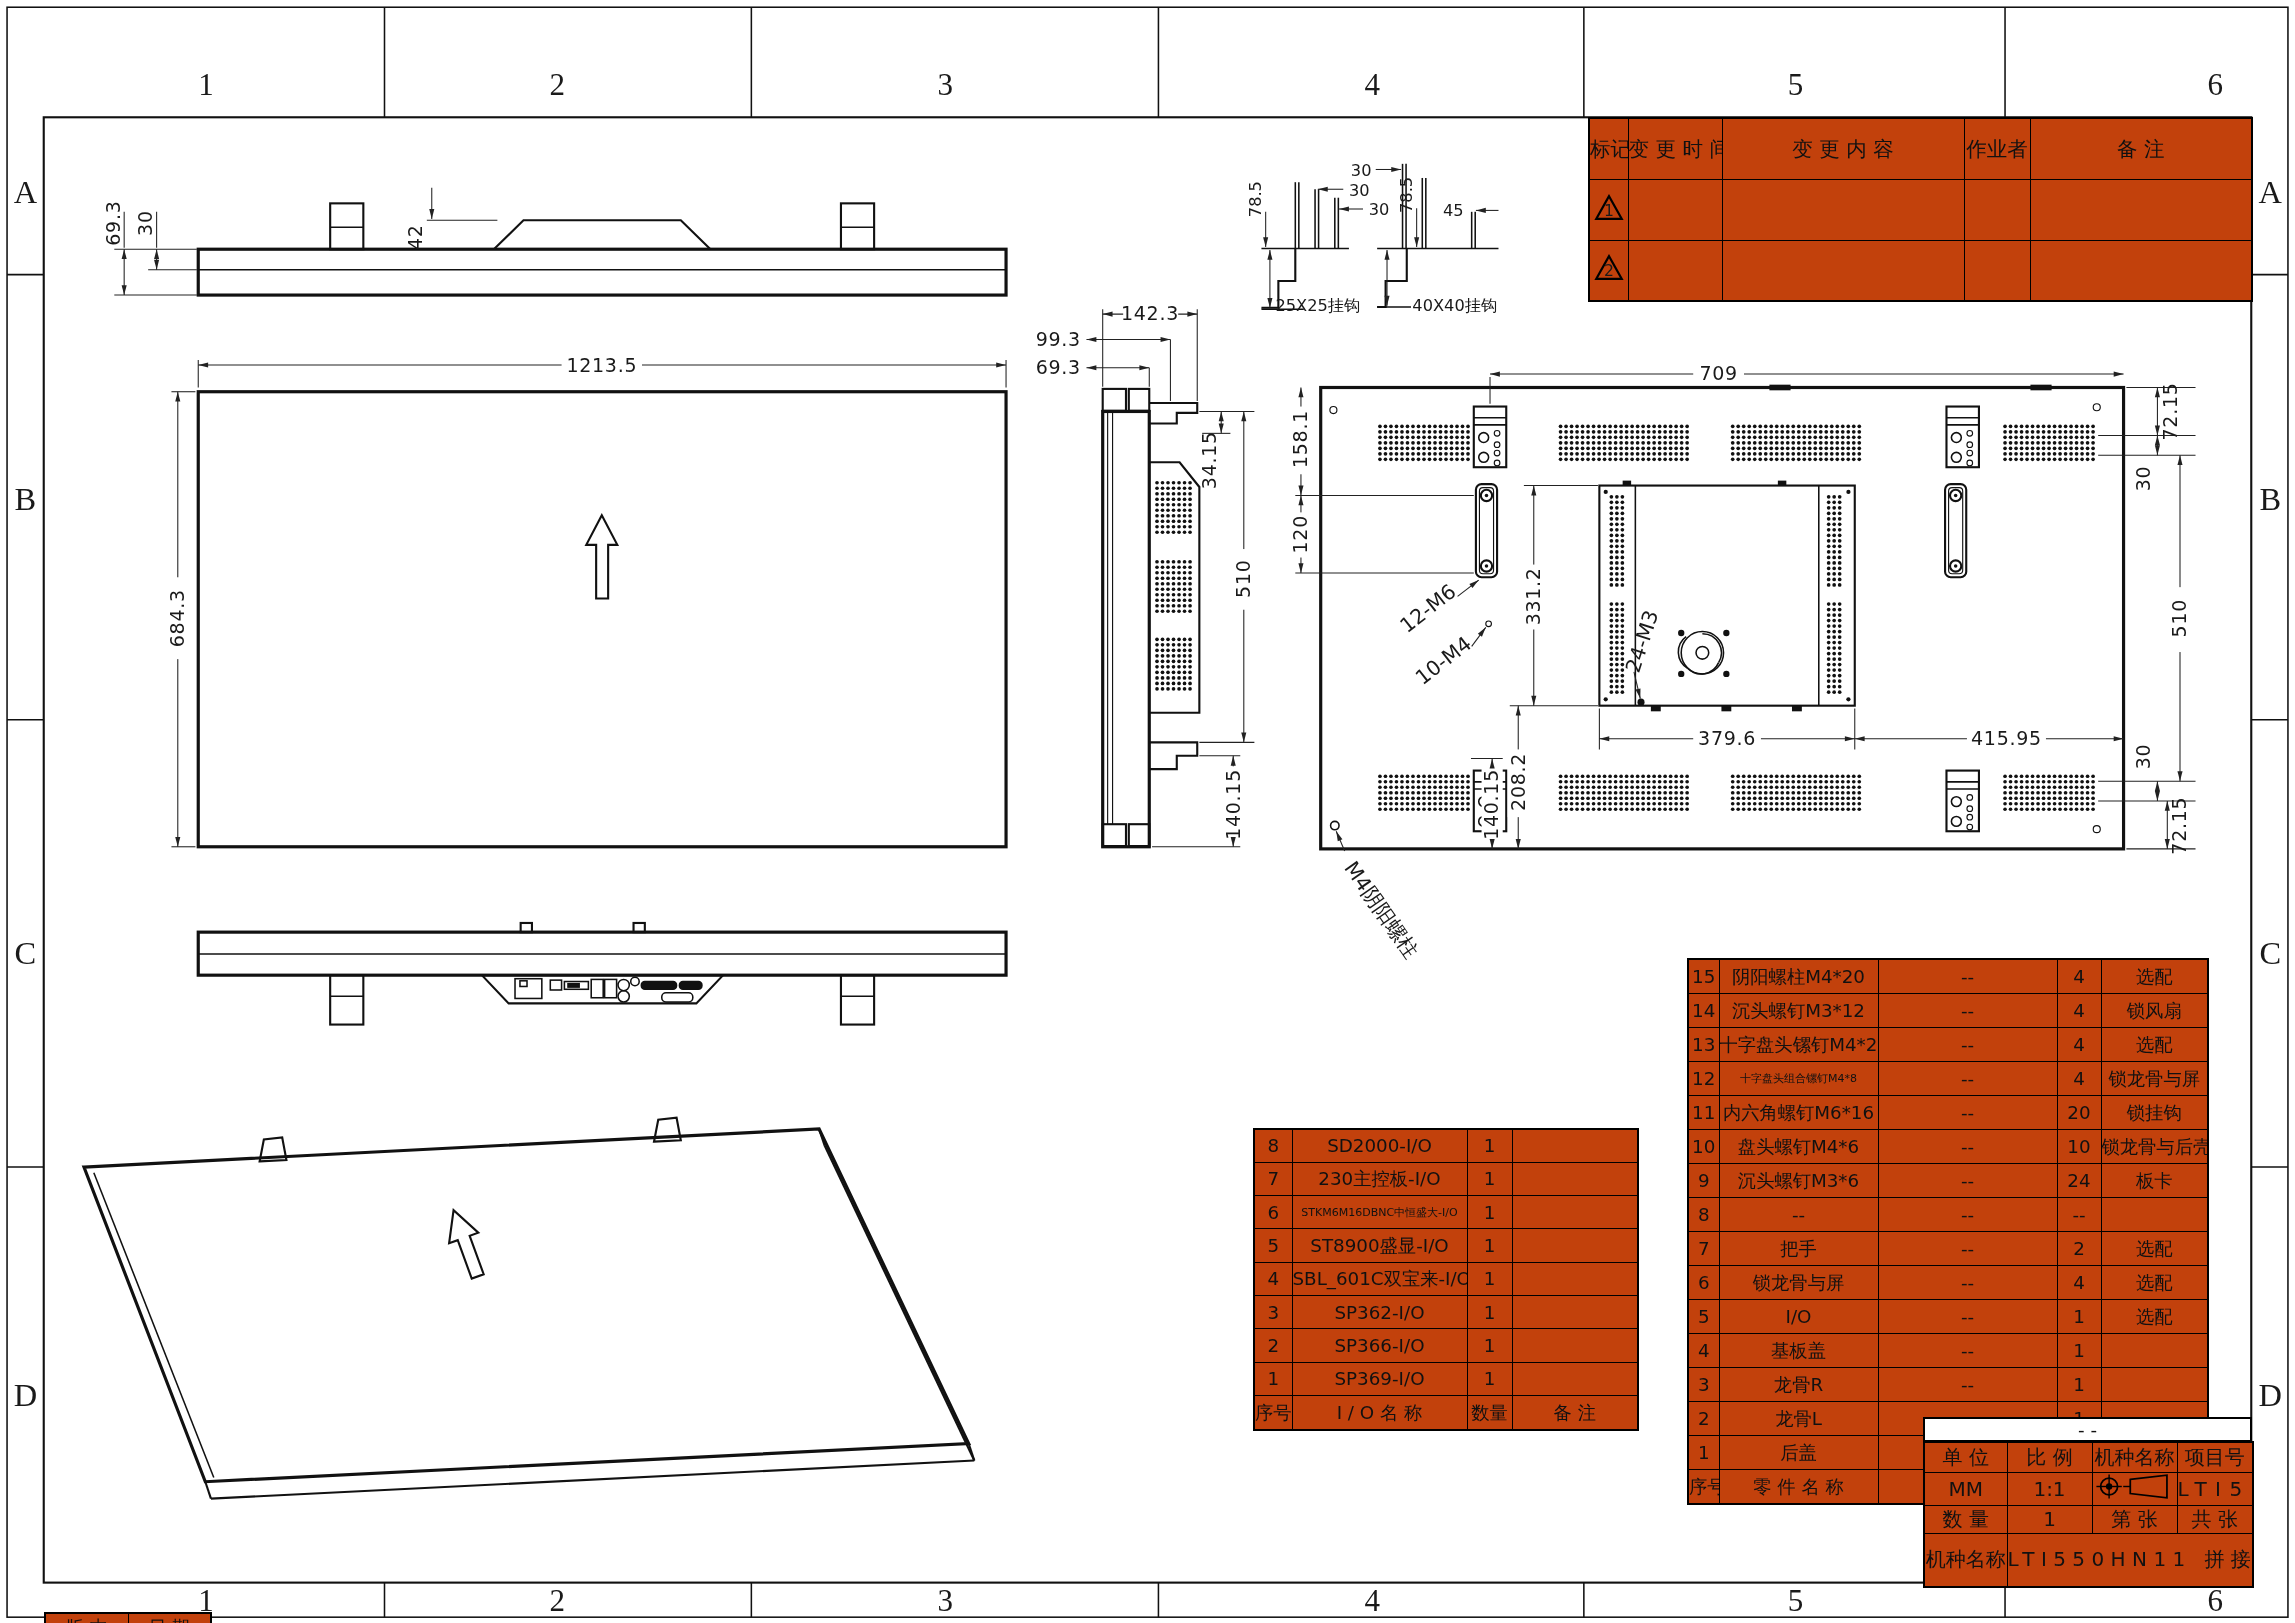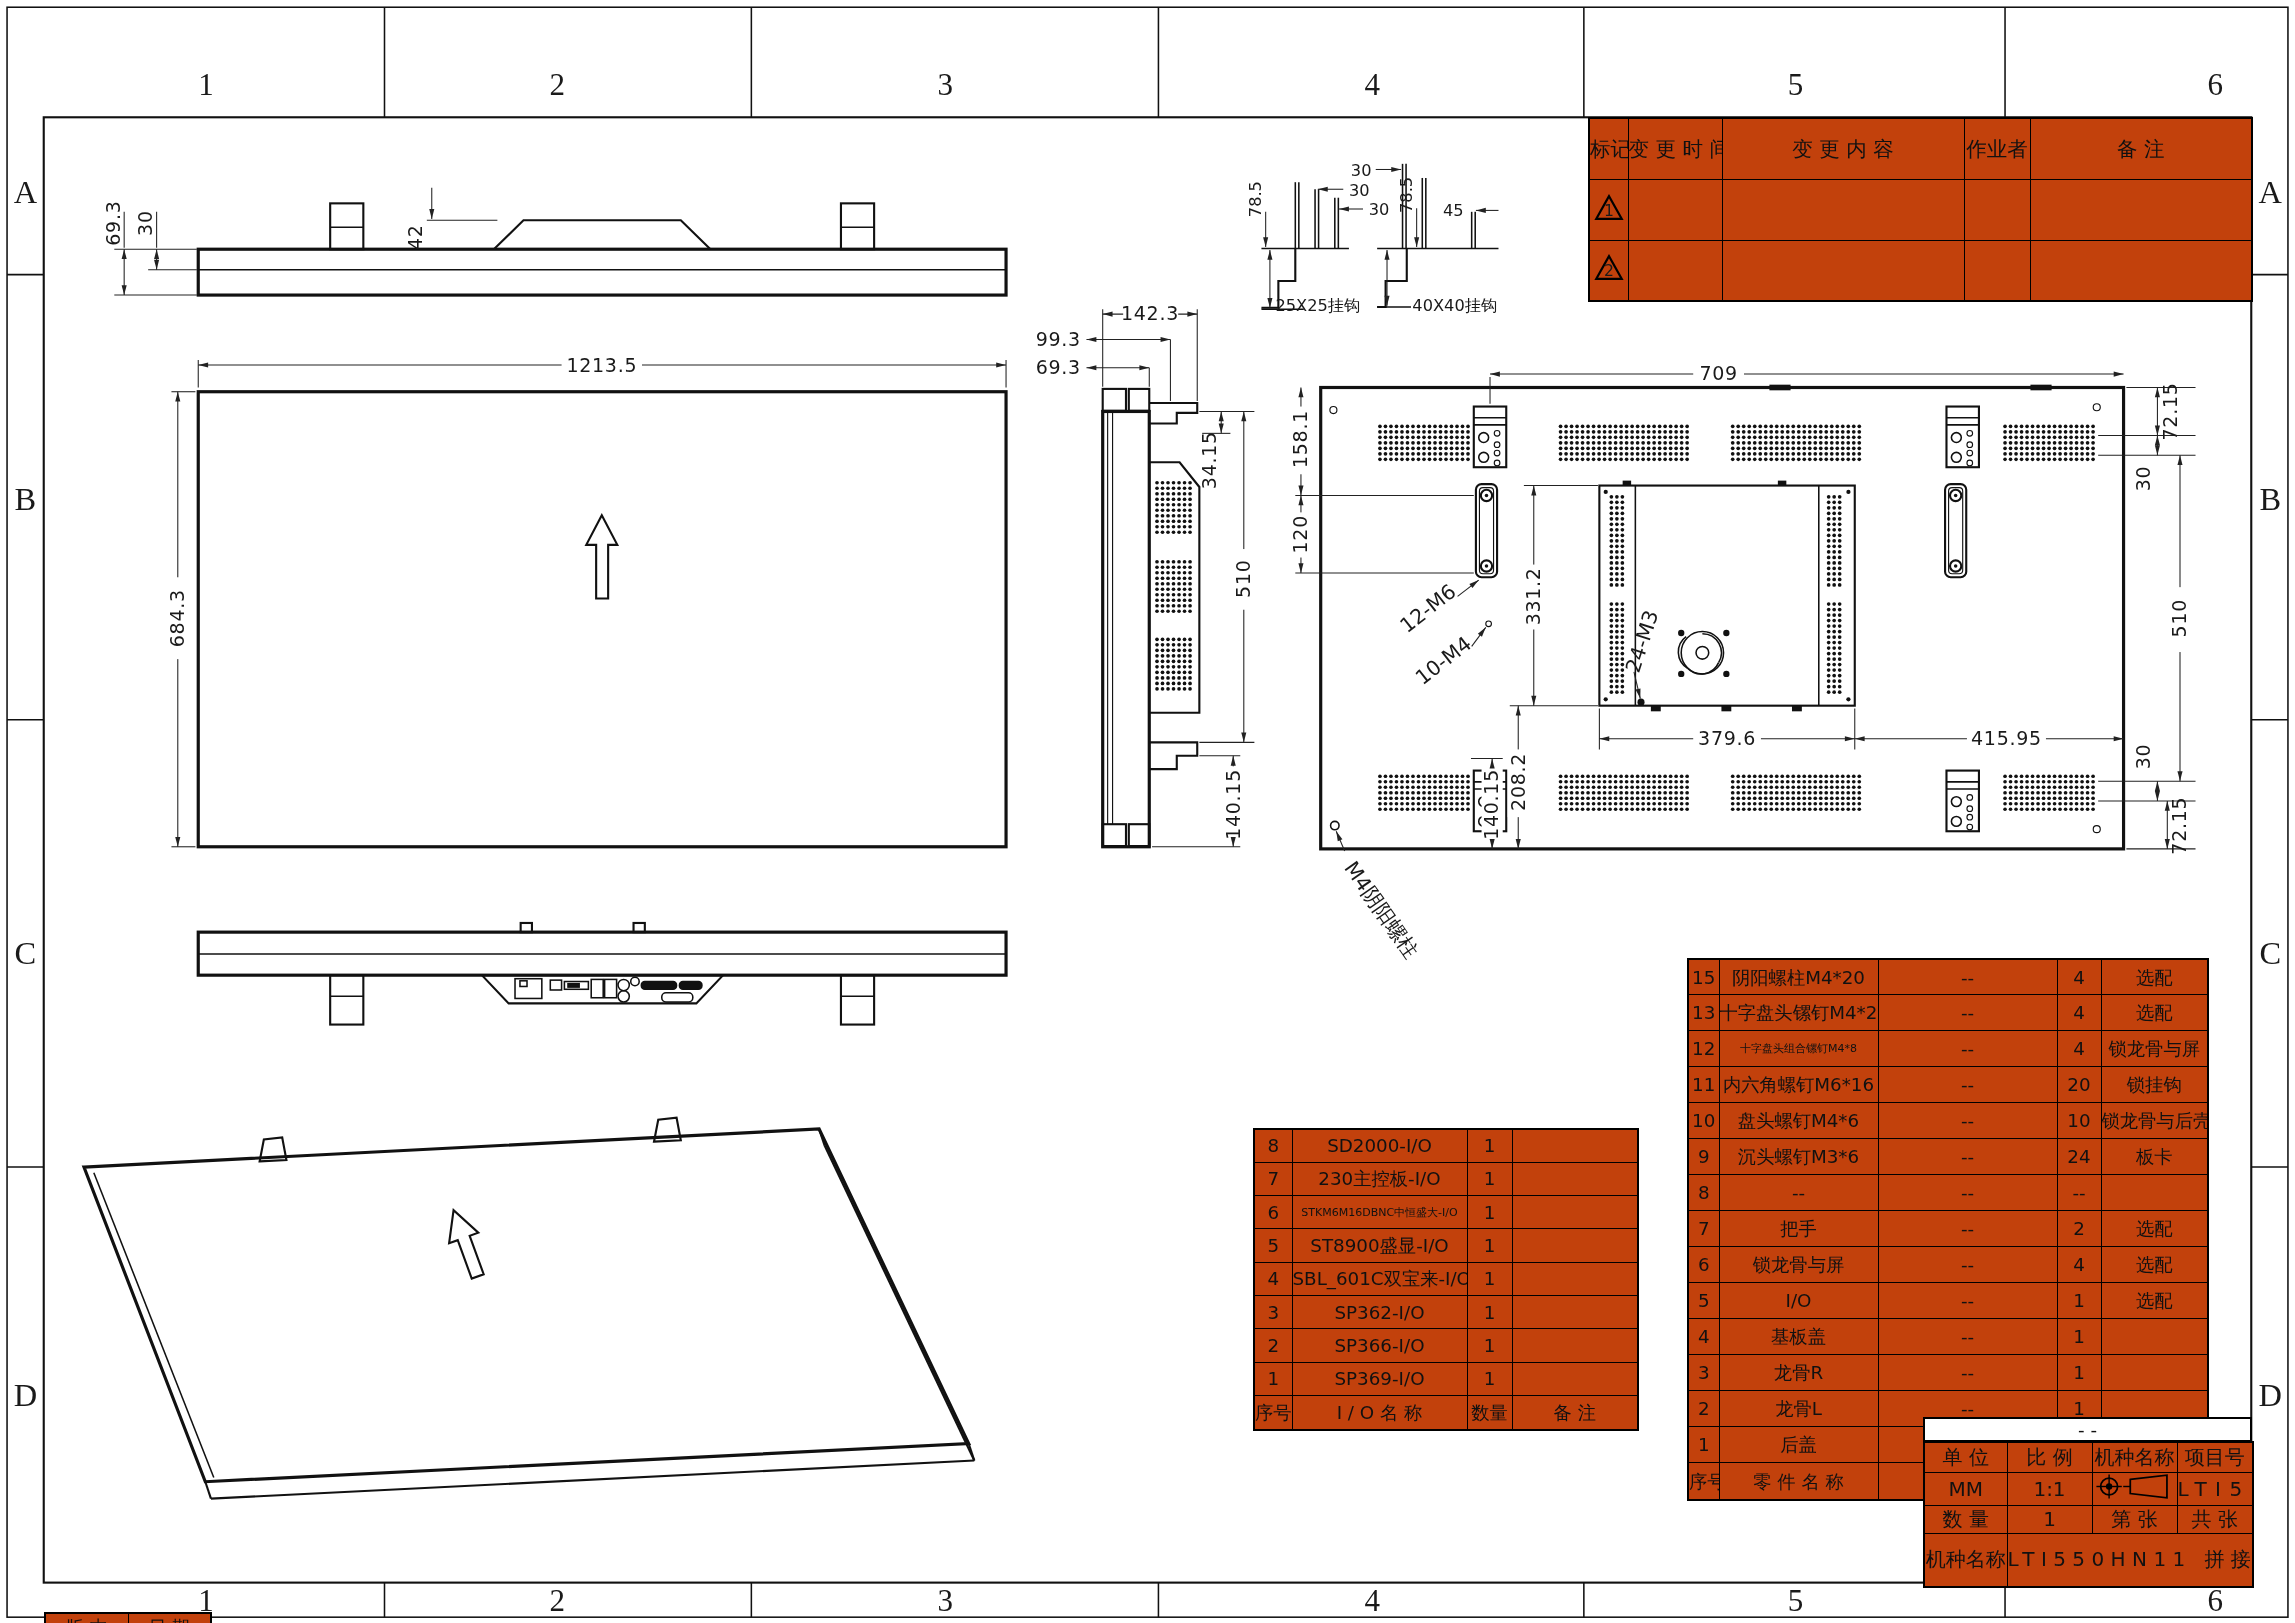--- a/index.html
+++ b/index.html
@@ -2167,20 +2167,27 @@
       </colgroup>
   <tbody>
         <tr style="height:34px">
           <td>15</td>
           <td>阴阳螺柱M4*20</td>
           <td>--</td>
           <td>4</td>
           <td>选配</td>
         </tr>
   <tr style="height:34px">
+          <td>14</td>
+          <td>沉头螺钉M3*12</td>
+          <td>--</td>
+          <td>4</td>
+          <td>锁风扇</td>
+        </tr>
+  <tr style="height:34px">
           <td>13</td>
           <td>十字盘头镙钉M4*25</td>
           <td>--</td>
           <td>4</td>
           <td>选配</td>
         </tr>
   <tr style="height:34px">
           <td>12</td>
           <td class="tight">十字盘头组合镙钉M4*8</td>
           <td>--</td>

